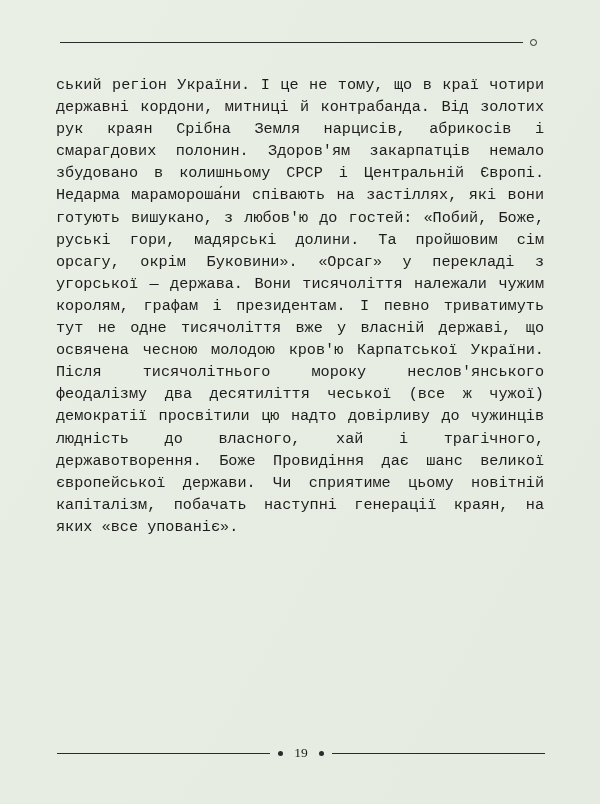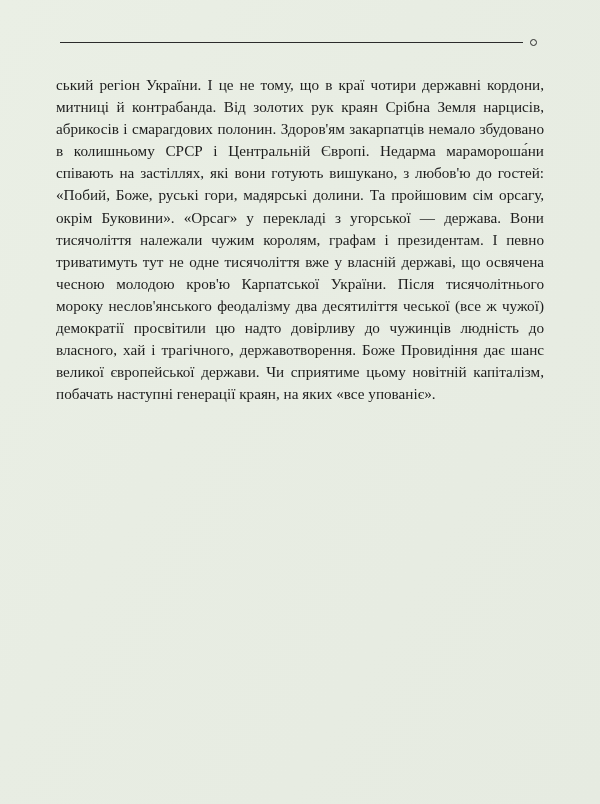--- a/index.html
+++ b/index.html
@@ -57,20 +57,21 @@
     white-space: nowrap;
     color: #1b1b1b;
   }
 
   
   .content {
     position: absolute;
     top: 74px;
     left: 56px;
     width: 488px;
+    font-family: Liberation Mono, monospace;
   }
   .para {
     margin: 0;
     font-size: 15.2px;
     line-height: 22.1px;
     text-align: justify;
     text-justify: inter-word;
     hyphens: manual;
     color: #1d1d1d;
   }
@@ -114,14 +115,21 @@
 
   <div class="header">
     <div class="header-rule"></div>
     <div class="header-dot"></div>
   </div>
 
   <div class="content">
     <p class="para">ський регіон України. І це не тому, що в краї чотири державні кордони, митниці й контрабанда. Від золотих рук краян Срібна Земля нарцисів, абрикосів і смарагдових полонин. Здоров'ям закарпатців немало збудовано в колишньому СРСР і Центральній Європі. Недарма марамороша́ни співають на застіллях, які вони готують вишукано, з любов'ю до гостей: «Побий, Боже, руські гори, мадярські долини. Та пройшовим сім орсагу, окрім Буковини». «Орсаг» у перекладі з угорської — держава. Вони тисячоліття належали чужим королям, графам і президентам. І певно триватимуть тут не одне тисячоліття вже у власній державі, що освячена чесною молодою кров'ю Карпатської України. Після тисячолітнього мороку неслов'янського феодалізму два десятиліття чеської (все ж чужої) демократії просвітили цю надто довірливу до чужинців людність до власного, хай і трагічного, державотворення. Боже Провидіння дає шанс великої європейської держави. Чи сприятиме цьому новітній капіталізм, побачать наступні генерації краян, на яких «все упованіє».</p>
   </div>
 
+  <div class="footer">
+    <div class="footer-rule"></div>
+    <div class="footer-dot"></div>
+    <div class="page-number">19</div>
+    <div class="footer-dot"></div>
+    <div class="footer-rule"></div>
+  </div>
 
 </div>
 
 </body></html>

